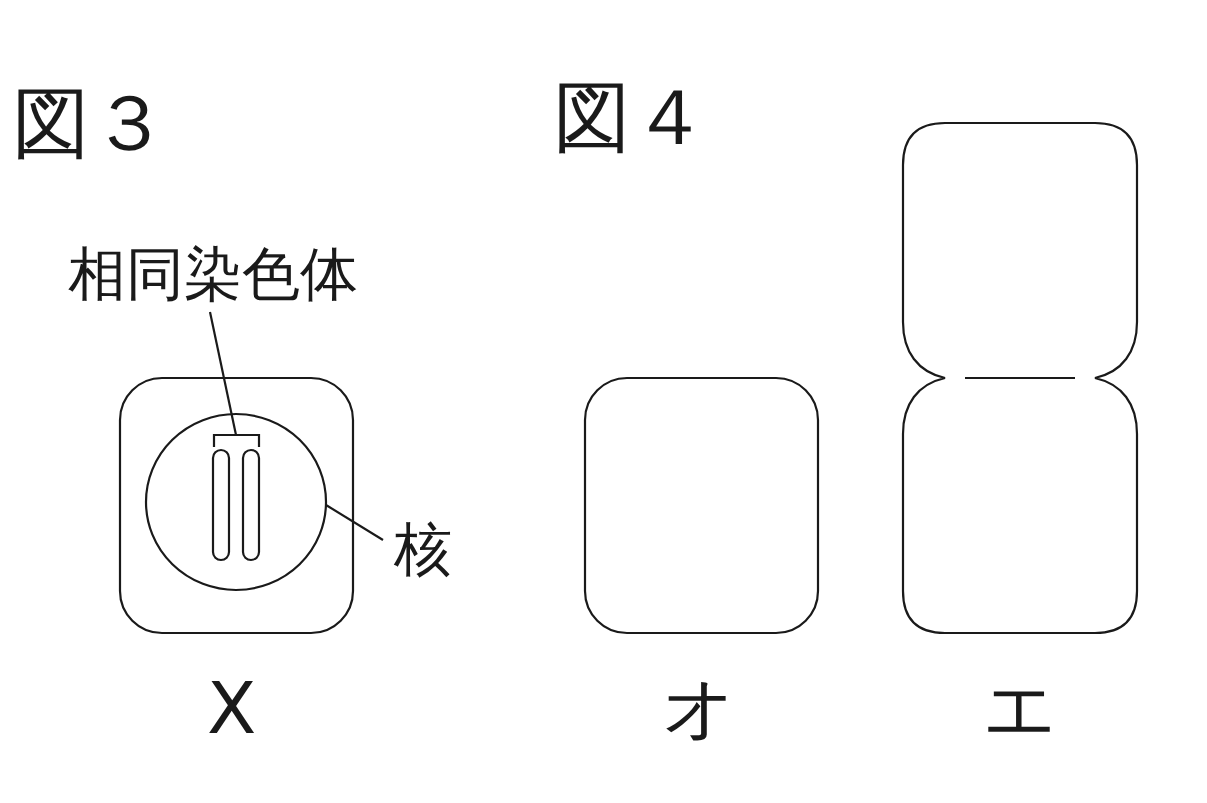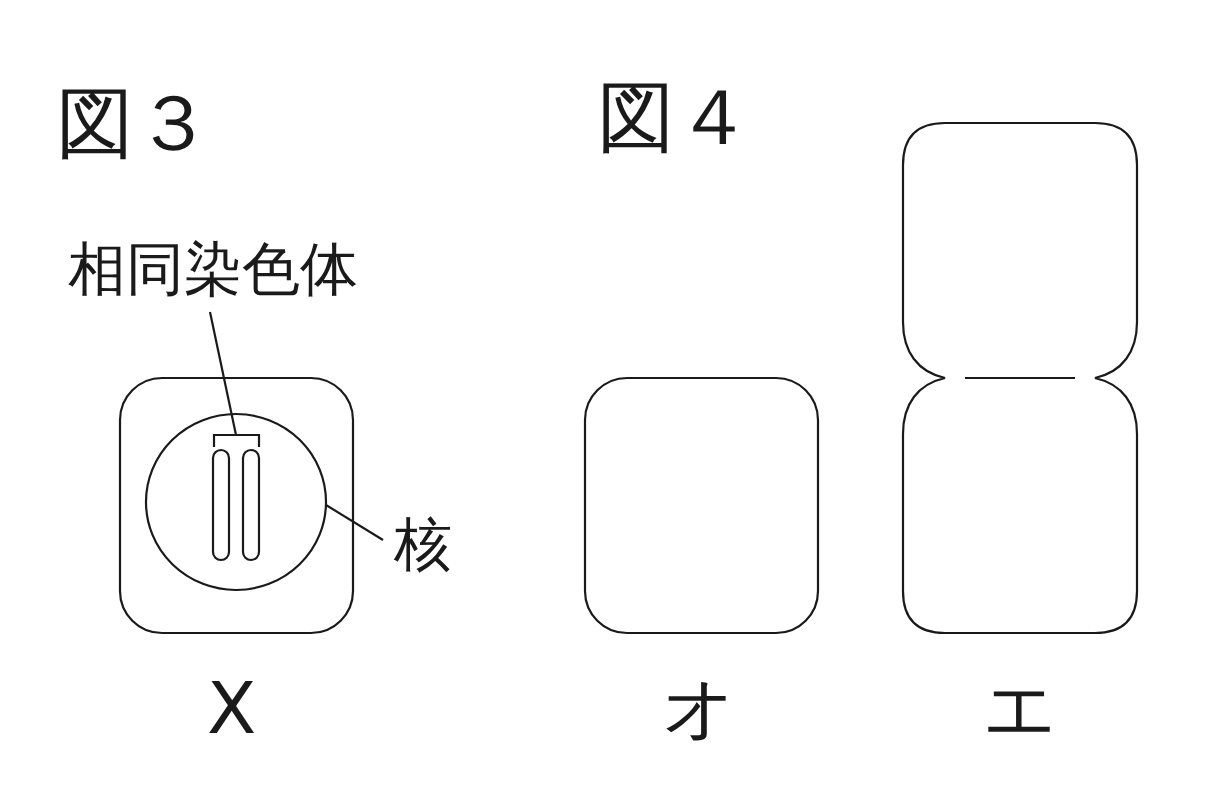--- a/index.html
+++ b/index.html
@@ -1,19 +1,19 @@
 <!DOCTYPE html>
 <html><head>
   <meta charset="utf-8">
   <style>
     html, body { margin: 0; padding: 0; background: #ffffff; }
     body { width: 1207px; height: 803px; position: relative; overflow: hidden; }
     .txt { position: absolute; color: #1a1a1a; white-space: nowrap; }
-    .fig-title { font-family: "DejaVu Sans", sans-serif; font-size: 78px; line-height: 1; margin-left: 44px; }
-    .serif-label { font-family: Liberation Mono, monospace; font-size: 58px; line-height: 1; }
+    .fig-title { font-family: "DejaVu Sans", sans-serif; font-size: 78px; line-height: 1; }
+    .serif-label { font-family: Liberation Sans, sans-serif; font-size: 58px; line-height: 1; }
     .bottom-label { font-family: "DejaVu Sans", sans-serif; font-size: 72px; line-height: 1; }
     svg.art { position: absolute; left: 0; top: 0; }
   </style>
 </head>
 <body>
 
 <div class="txt fig-title" style="left:12px; top:84px;">図３</div>
 <div class="txt fig-title" style="left:553px; top:84px;font-family:Liberation Mono, monospace;">図４</div>
 
 <div class="txt serif-label" style="left:68px; top:245px;">相同染色体</div>

